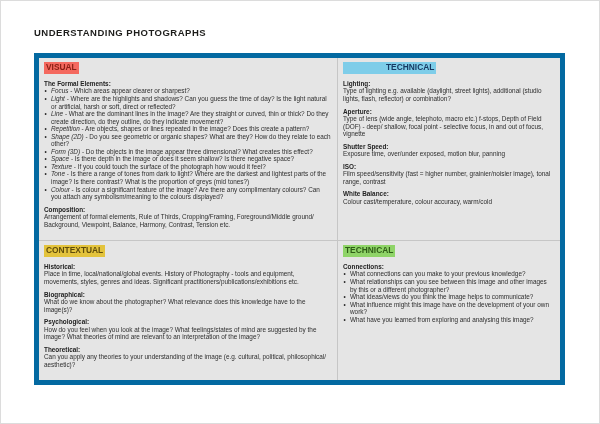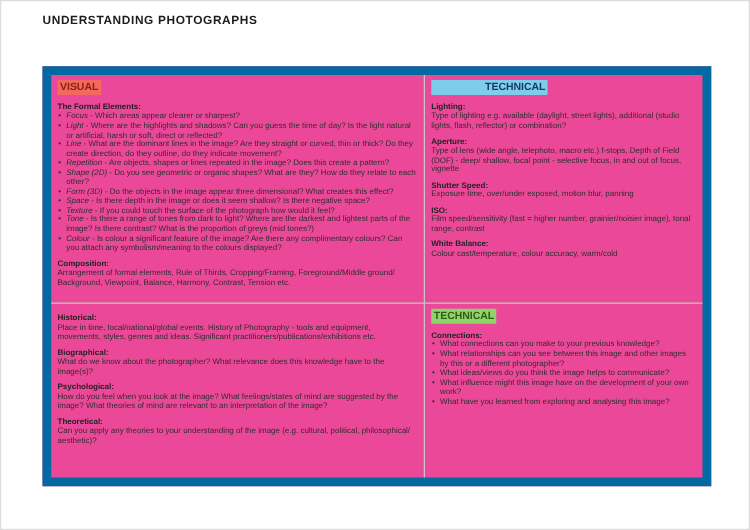--- a/index.html
+++ b/index.html
@@ -11,33 +11,33 @@
     position:relative;
     overflow:hidden;
   }
   .page{
     position:absolute;inset:0;
     border:1px solid #dcdcdc;
     box-sizing:border-box;
     background:#fff;
   }
   .title{
-    position:absolute;left:33px;top:10px;
+    position:absolute;left:33px;top:26px;
     font-size:9.5px;font-weight:bold;letter-spacing:.5px;
     color:#1d1d1b;
   }
   .sheet{
     position:absolute;left:33px;top:52px;
     width:521px;height:322px;
-    border:7px solid #0369a1;
+    border:5px solid #0369a1;
     box-sizing:content-box;
     display:grid;
     grid-template-columns:299px 1fr;
     grid-template-rows:183px 1fr;
-    background:#ec4899;
+    background:#e5e5e5;
   }
   .cell{
     padding:4px 6px 3px 5px;
     overflow:hidden;
     box-sizing:border-box;
     font-size:6.4px;
     line-height:1.18;
   }
   .cell-tl{border-right:1px solid #c6c6c6;border-bottom:1px solid #c6c6c6;}
   .cell-tr{border-bottom:1px solid #c6c6c6;}
@@ -107,20 +107,23 @@
         <div class="subh first">ISO:</div>
         <div>Film speed/sensitivity (fast = higher number, grainier/noisier image), tonal range, contrast</div>
       </div>
       <div class="block">
         <div class="subh first">White Balance:</div>
         <div>Colour cast/temperature, colour accuracy, warm/cold</div>
       </div>
     </div>
 
     <div class="cell cell-bl">
+      <div>
+        <span class="hl" style="background: rgb(227, 195, 60); color: rgb(95, 76, 11);">CONTEXTUAL</span>
+      </div>
       <div class="block first">
         <div class="subh first">Historical:</div>
         <div>Place in time, local/national/global events. History of Photography - tools and equipment, movements, styles, genres and ideas. Significant practitioners/publications/exhibitions etc.</div>
       </div>
       <div class="block">
         <div class="subh first">Biographical:</div>
         <div>What do we know about the photographer? What relevance does this knowledge have to the image(s)?</div>
       </div>
       <div class="block">
         <div class="subh first">Psychological:</div>

